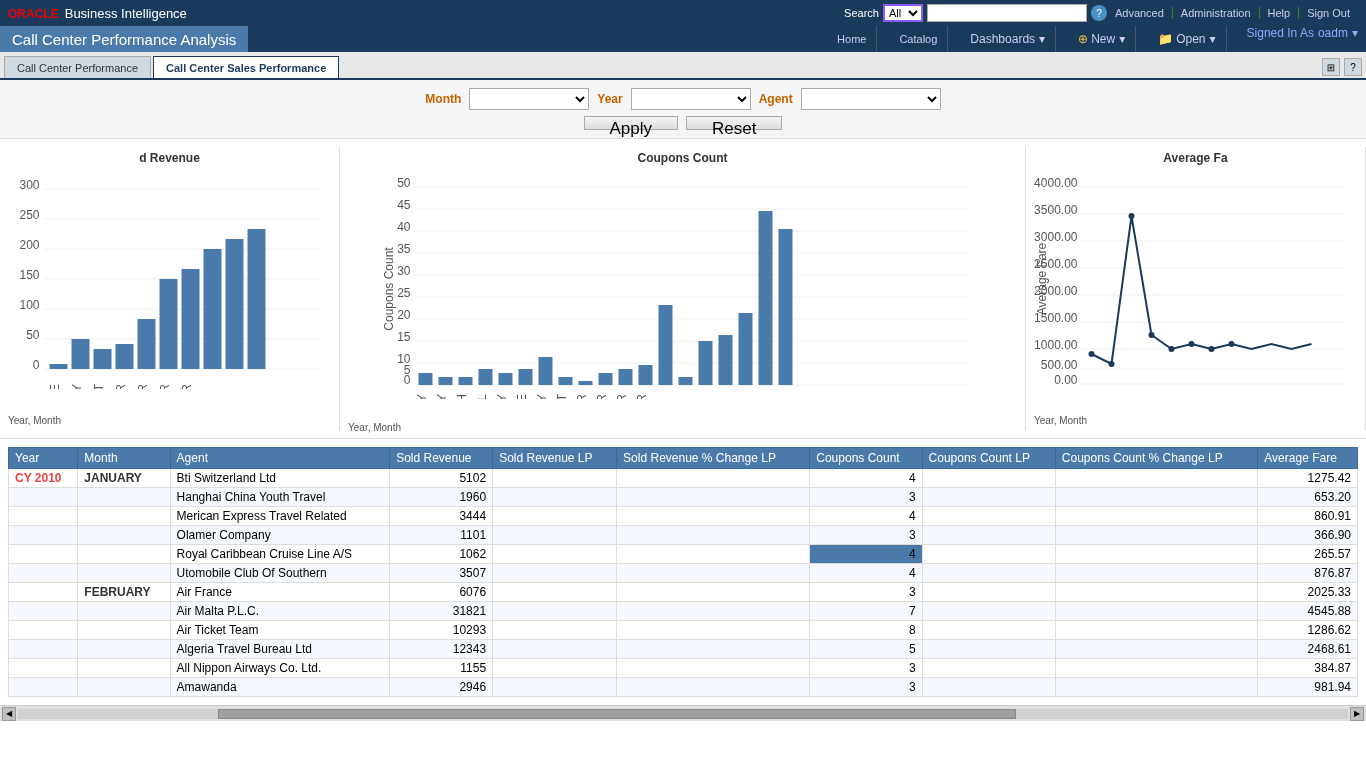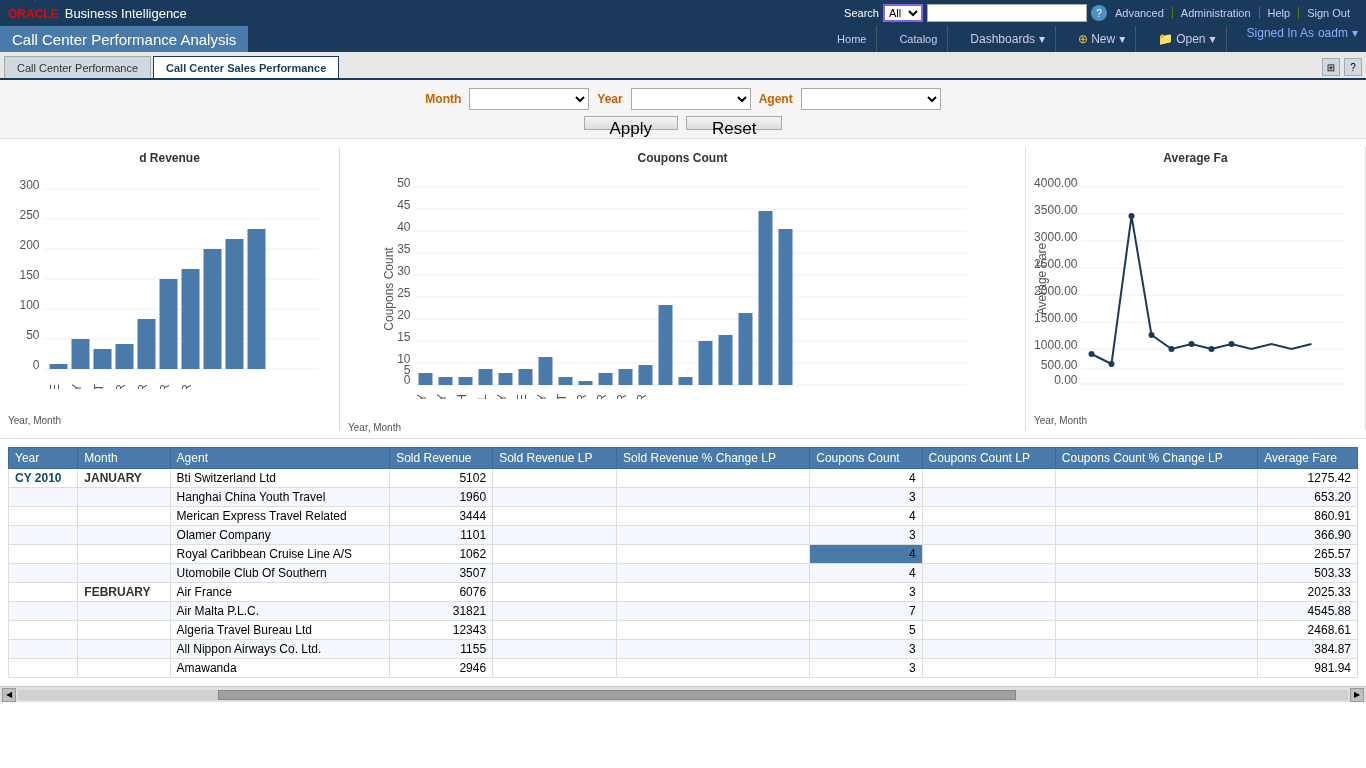--- a/index.html
+++ b/index.html
@@ -243,21 +243,21 @@
       font-weight: normal;
       white-space: nowrap;
     }
     .data-table td {
       padding: 2px 6px;
       border: 1px solid #ddd;
       white-space: nowrap;
     }
     .data-table tr:nth-child(even) td { background: #f5f8ff; }
     .data-table tr:nth-child(odd) td { background: white; }
-    .year-cell { color: #0c4a6e; font-weight: bold; }
+    .year-cell { color: #ef4444; font-weight: bold; }
     .month-cell { font-weight: bold; color: #333; }
     .num-cell { text-align: right; }
     .highlighted-cell { background: #4a7aaa !important; }
 
     
     svg text { font-family: Arial, sans-serif; }
 
     
     .bottom-scroll {
       height: 16px;
@@ -634,21 +634,21 @@
           <tr>
             <td></td>
             <td></td>
             <td>Utomobile Club Of Southern</td>
             <td class="num-cell">3507</td>
             <td class="num-cell"></td>
             <td class="num-cell"></td>
             <td class="num-cell">4</td>
             <td class="num-cell"></td>
             <td class="num-cell"></td>
-            <td class="num-cell">503.33</td>
+            <td class="num-cell">876.87</td>
           </tr>
           <tr>
             <td></td>
             <td class="month-cell">FEBRUARY</td>
             <td>Air France</td>
             <td class="num-cell">6076</td>
             <td class="num-cell"></td>
             <td class="num-cell"></td>
             <td class="num-cell">3</td>
             <td class="num-cell"></td>
@@ -659,20 +659,32 @@
             <td></td>
             <td></td>
             <td>Air Malta P.L.C.</td>
             <td class="num-cell">31821</td>
             <td class="num-cell"></td>
             <td class="num-cell"></td>
             <td class="num-cell">7</td>
             <td class="num-cell"></td>
             <td class="num-cell"></td>
             <td class="num-cell">4545.88</td>
+          </tr>
+          <tr>
+            <td></td>
+            <td></td>
+            <td>Air Ticket Team</td>
+            <td class="num-cell">10293</td>
+            <td class="num-cell"></td>
+            <td class="num-cell"></td>
+            <td class="num-cell">8</td>
+            <td class="num-cell"></td>
+            <td class="num-cell"></td>
+            <td class="num-cell">1286.62</td>
           </tr>
           <tr>
             <td></td>
             <td></td>
             <td>Algeria Travel Bureau Ltd</td>
             <td class="num-cell">12343</td>
             <td class="num-cell"></td>
             <td class="num-cell"></td>
             <td class="num-cell">5</td>
             <td class="num-cell"></td>

